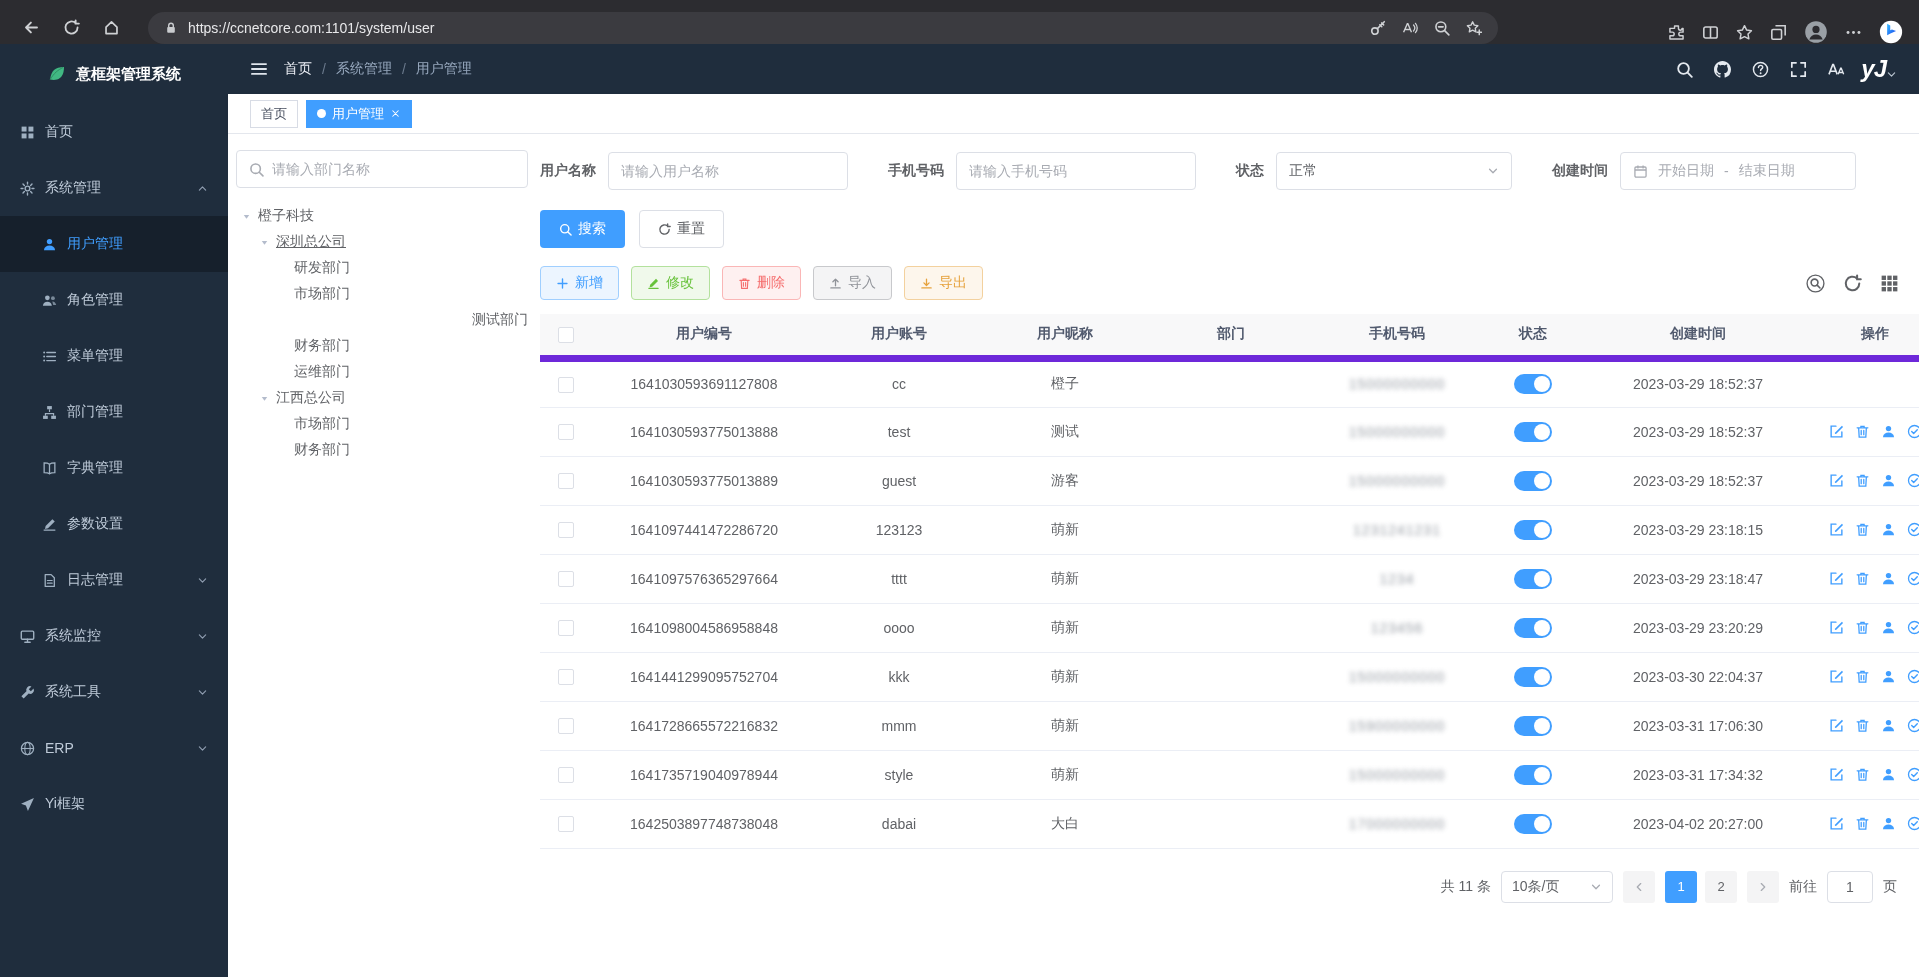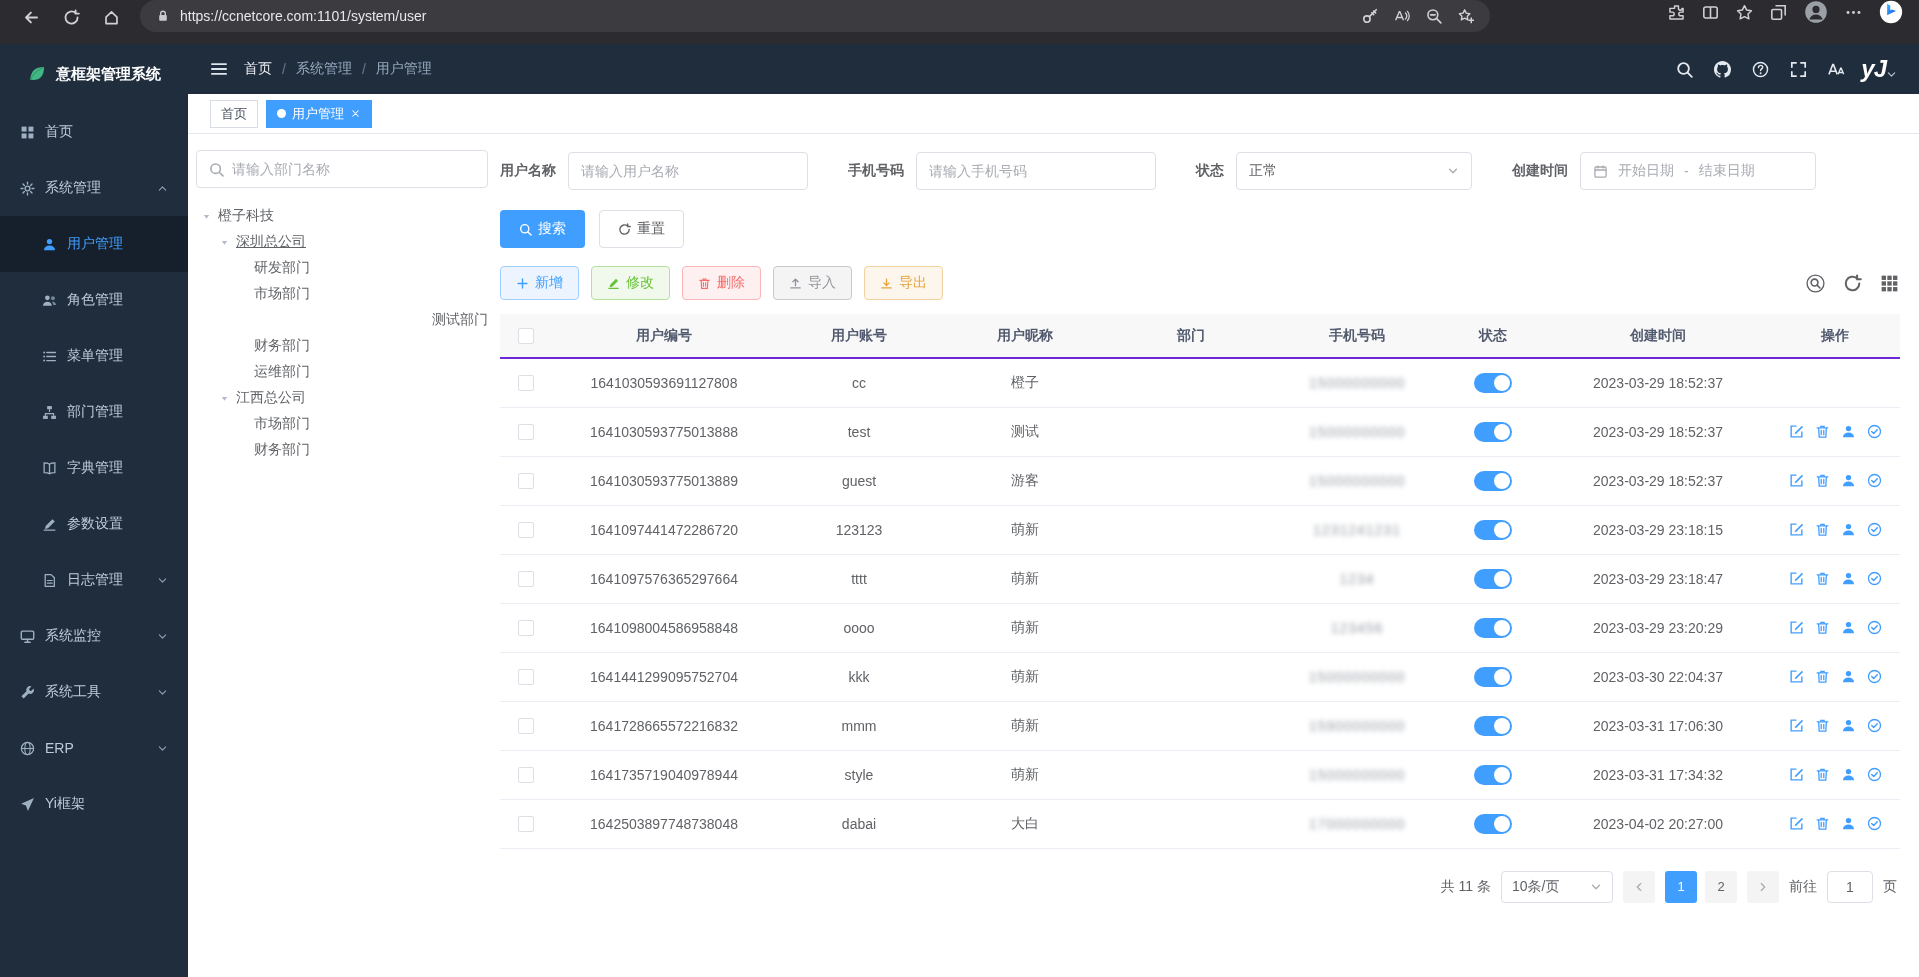--- a/index.html
+++ b/index.html
@@ -2,34 +2,34 @@
 <html><head>
 <meta charset="utf-8">
 <style>
   *{box-sizing:border-box;margin:0;padding:0}
   html,body{width:1919px;height:977px;overflow:hidden}
   body{font-family:"Liberation Sans","DejaVu Sans",sans-serif;background:#fff;font-size:14px;color:#606266}
   .ic{display:inline-flex;align-items:center;justify-content:center;line-height:1}
   .ic svg{width:1em;height:1em;display:block}
 
   
-  .chrome{height:44px;background:#2c2c30;display:flex;align-items:flex-start;padding:0 14px;gap:12px}
+  .chrome{height:44px;background:#2c2c30;display:flex;align-items:flex-end;padding:0 14px;gap:20px}
   .nav-ic{width:34px;height:34px;border-radius:6px;color:#cfd1d4;font-size:17px;display:flex;align-items:center;justify-content:center;cursor:pointer}
   .url-pill{width:1350px;height:32px;background:#3b3b40;border-radius:16px;display:flex;align-items:center;padding:0 16px;gap:10px;color:#dedede}
   .url-pill .lock{font-size:14px;color:#c9cbce}
   .url-text{flex:1;font-size:14px;color:#e8e8ea;white-space:nowrap;overflow:hidden}
   .pill-icons{display:flex;align-items:center;gap:16px;font-size:16px;color:#cfd1d4}
   .pill-icons .ic{cursor:pointer}
   .chrome-right{margin-left:auto;display:flex;align-items:center;gap:17px;color:#cfd1d4;font-size:17px;padding-right:2px}
   .chrome-right .ic{cursor:pointer}
   .chrome-right .big{font-size:24px}
 
   
   .app{display:flex;height:933px}
-  .sidebar{width:188px;background:#1f2d3d;color:#bfcbd9;flex-shrink:0;display:flex;flex-direction:column;overflow:hidden}
+  .sidebar{width:228px;background:#1f2d3d;color:#bfcbd9;flex-shrink:0;display:flex;flex-direction:column;overflow:hidden}
   .logo-bar{height:60px;display:flex;align-items:center;justify-content:center;gap:9px;color:#fff;font-weight:bold;font-size:15px;flex-shrink:0}
   .logo-bar .ic{font-size:20px}
   .menu{flex:1;overflow:hidden}
   .menu-item{height:56px;display:flex;align-items:center;gap:10px;padding:0 20px;cursor:pointer;color:#bfcbd9;font-size:14px}
   .menu-item .mi{font-size:15px;color:#9fb0c1}
   .menu-item .arrow{margin-left:auto;font-size:11px;color:#8f9db0}
   .submenu .menu-item{padding-left:42px}
   .menu-item.active{color:#409eff;background:rgba(0,0,0,.28)}
   .menu-item.active .mi{color:#409eff}
 
@@ -88,21 +88,21 @@
   .toolbar .btn{height:34px;padding:0 15px;margin-right:12px}
   .btn-plain-primary{color:#409eff;background:#ecf5ff;border-color:#a0cfff}
   .btn-plain-success{color:#67c23a;background:#f0f9eb;border-color:#b3e19d}
   .btn-plain-danger{color:#f56c6c;background:#fef0f0;border-color:#fab6b6}
   .btn-plain-info{color:#909399;background:#f4f4f5;border-color:#c8c9cc}
   .btn-plain-warning{color:#e6a23c;background:#fdf6ec;border-color:#f3d19e}
   .toolbar-right{margin-left:auto;display:flex;align-items:center;gap:18px;color:#606266;font-size:19px}
   .toolbar-right .ic{cursor:pointer}
 
   table.data-table{width:100%;border-collapse:collapse;table-layout:fixed;color:#606266;font-size:14px}
-  .data-table th{height:44px;font-weight:bold;color:#515a6e;border-bottom:2px solid #6d28d9;text-align:center;background:#f8f8f9}
+  .data-table th{height:44px;font-weight:bold;color:#515a6e;border-bottom:7px solid #6d28d9;text-align:center;background:#f8f8f9}
   .data-table td{height:49px;border-bottom:1px solid #ebeef5;text-align:center;vertical-align:middle;white-space:nowrap;overflow:hidden}
   .checkbox{display:inline-block;width:16px;height:16px;border:1px solid #dcdfe6;border-radius:2px;background:#fff;cursor:pointer;vertical-align:middle}
   .phone{filter:blur(2.5px);opacity:.8;letter-spacing:1px;color:#7b828c}
   .toggle{display:inline-block;width:38px;height:20px;border-radius:10px;background:#409eff;position:relative;cursor:pointer;vertical-align:middle}
   .toggle::after{content:"";position:absolute;top:2px;right:2px;width:16px;height:16px;border-radius:50%;background:#fff}
   .row-actions{display:flex;justify-content:center;gap:11px;color:#409eff;font-size:15px}
   .row-actions .ic{cursor:pointer}
 
   .pagination{display:flex;align-items:center;justify-content:flex-end;gap:10px;margin:22px 2px 0;color:#606266;font-size:14px}
   .psize{width:112px;height:32px;border:1px solid #dcdfe6;border-radius:4px;display:flex;align-items:center;justify-content:space-between;padding:0 10px;background:#fff;cursor:pointer}

